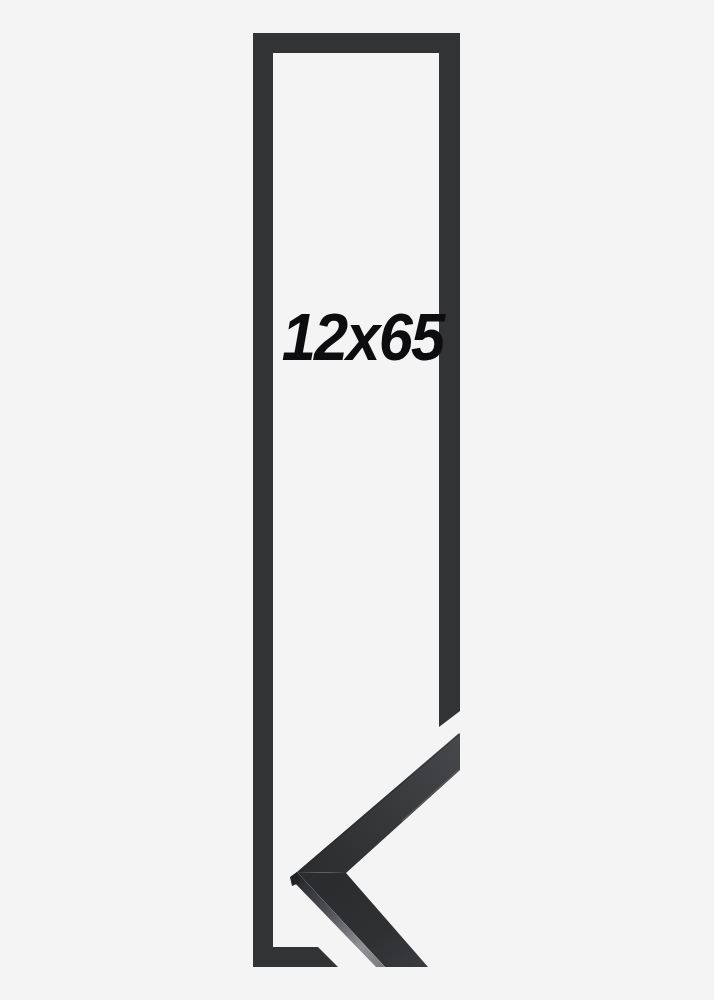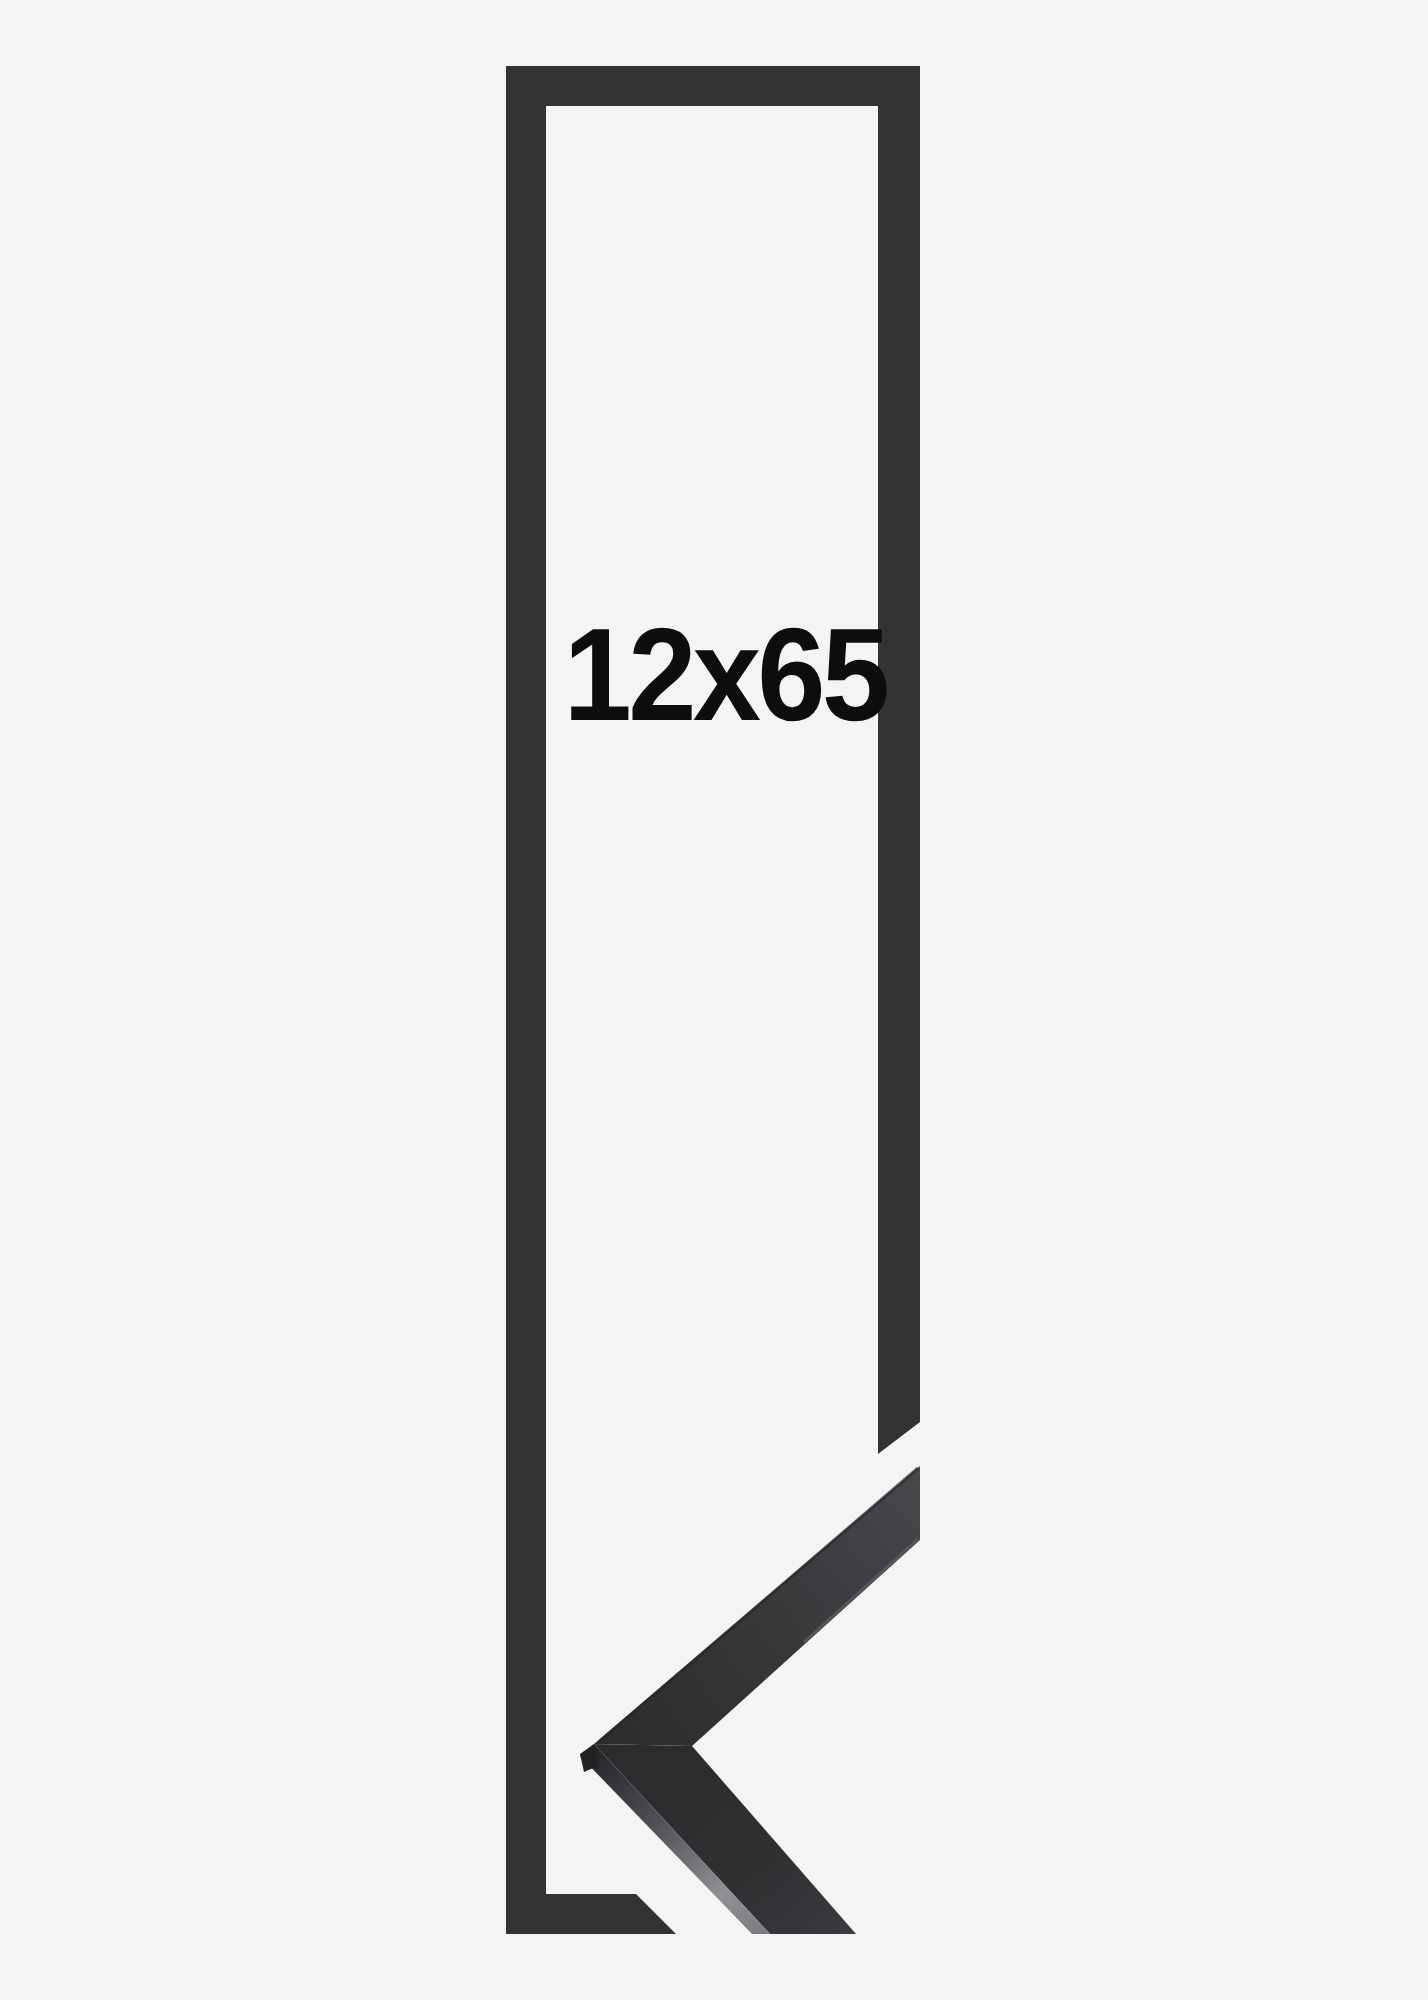--- a/index.html
+++ b/index.html
@@ -3,20 +3,21 @@
 <meta charset="utf-8">
 <style>
   html,body{margin:0;padding:0;}
   body{background:var(--c-background,#f4f4f4);}
   .stage{
     position:relative;
     width:714px;height:1000px;
     background:var(--c-background,#f4f4f4);
     overflow:hidden;
     font-family:"Liberation Sans","DejaVu Sans",sans-serif;
+    font-style:italic;
   }
   .scene{position:absolute;left:0;top:0;}
   .frame-shape{fill:var(--c-frame,#323335);}
   .size-label{
     position:absolute;
     left:276px;top:304px;width:166px;
     text-align:center;
     font-size:66px;font-weight:700;
     letter-spacing:-2px;line-height:66px;
     white-space:nowrap;

